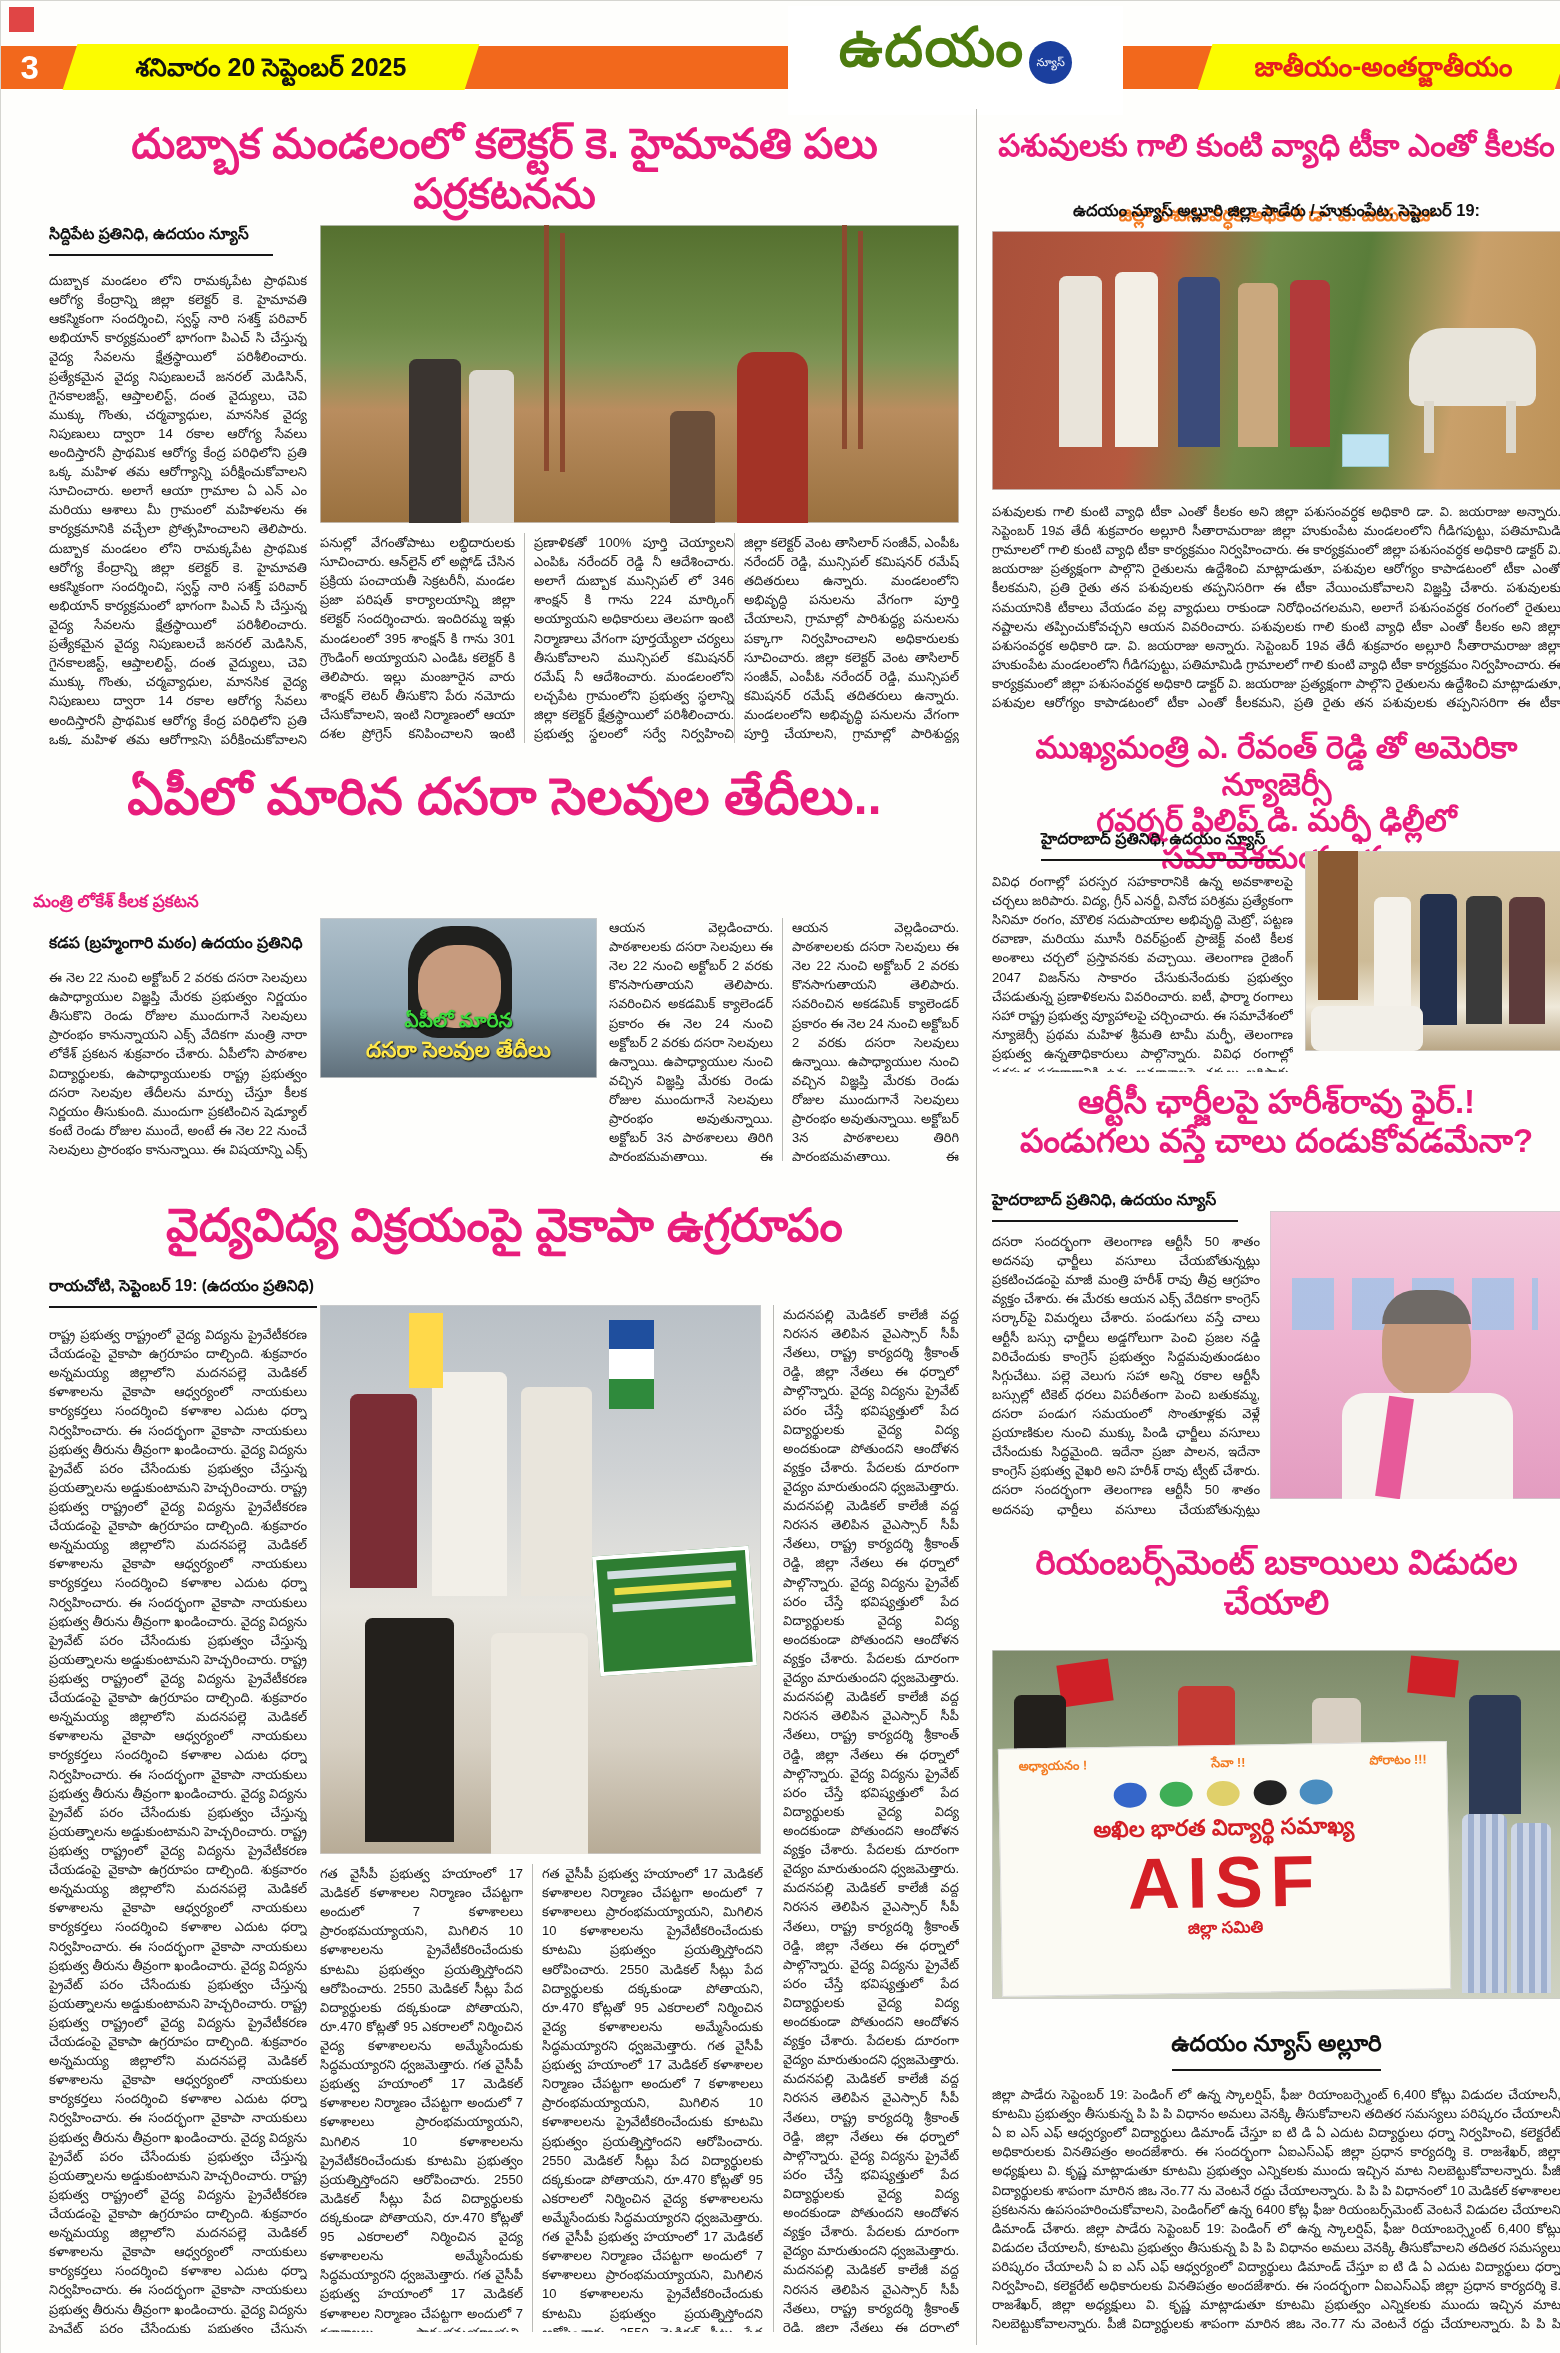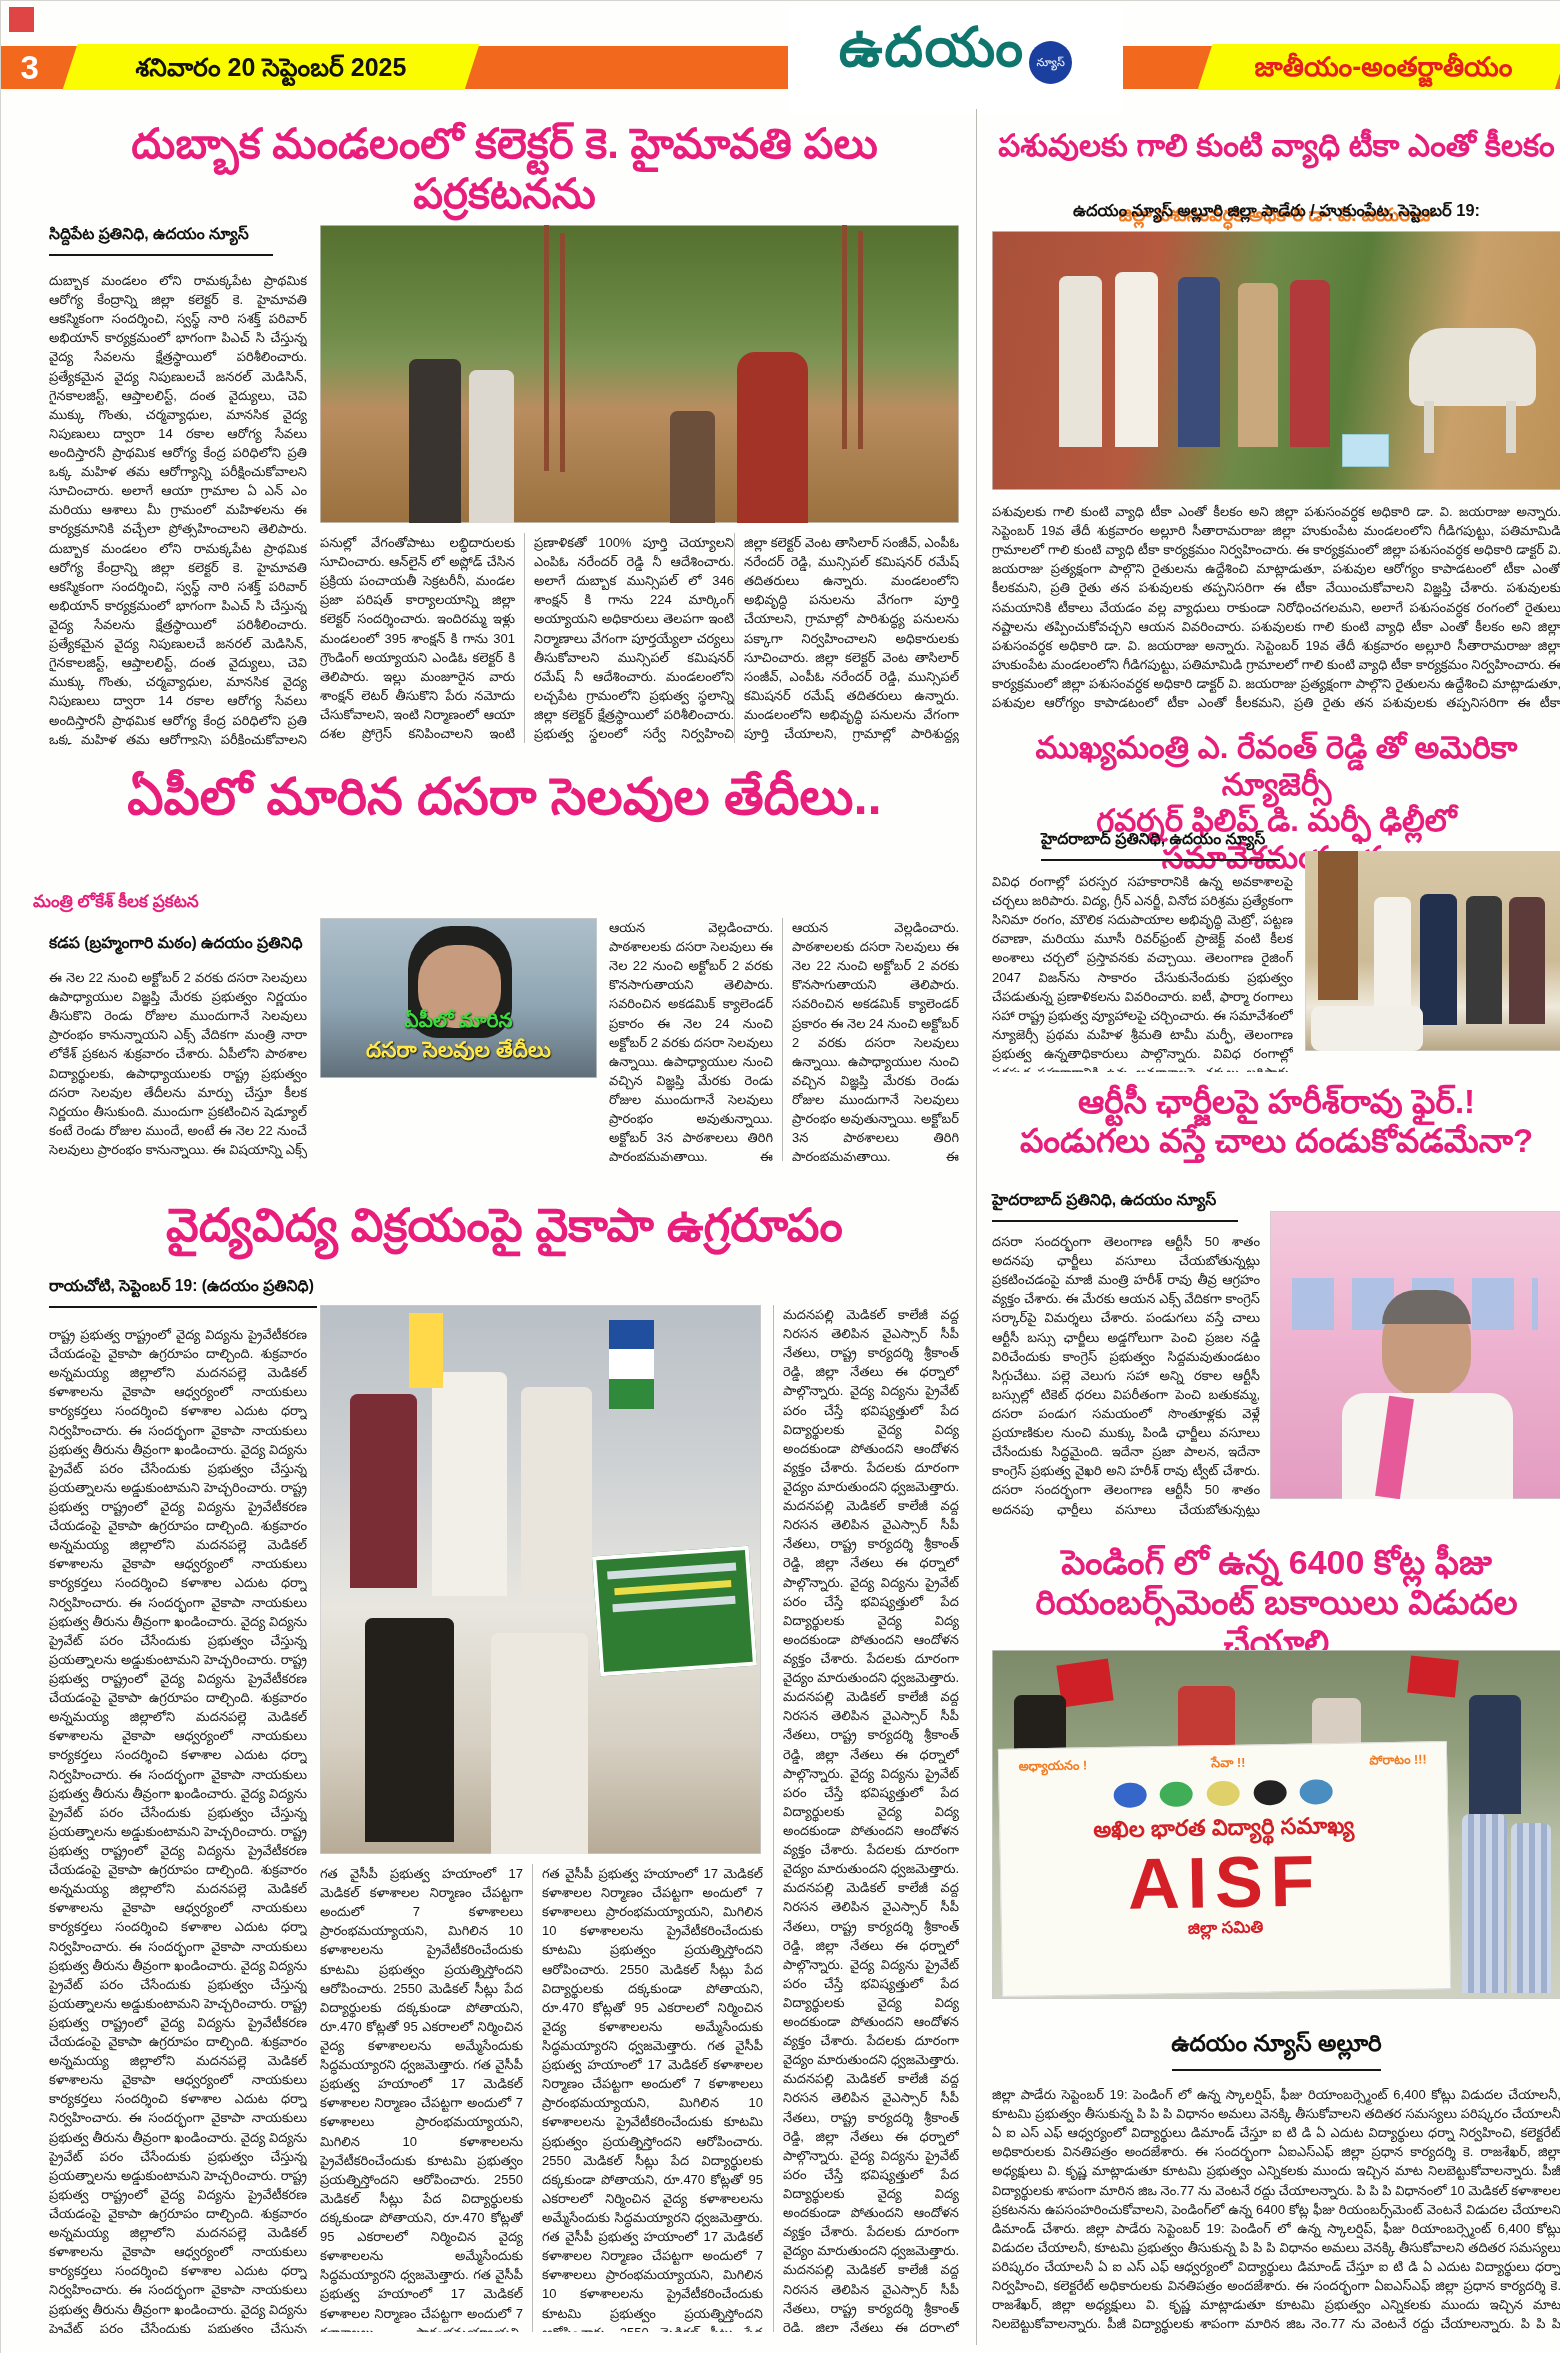--- a/index.html
+++ b/index.html
@@ -8,21 +8,21 @@
         border:0.7px solid #d5d5d0;}
   .abs{position:absolute;}
   
   .band{background:#f2681c;}
   .plate{background:#fcfc00;transform:skewX(-18deg);}
   .plate-inner{transform:skewX(18deg);white-space:nowrap;}
   .pagenum{color:#fff;font-weight:bold;font-size:33px;}
   .dateTxt{color:#111;font-weight:bold;font-size:25px;}
   .sectionTxt{color:#e61e20;font-weight:bold;font-size:27px;}
   .masthead{background:#fff;text-align:center;}
-  .masthead-main{color:#0f766e;font-weight:bold;font-size:55px;line-height:1.05;letter-spacing:1.5px;}
+  .masthead-main{color:#4d7c0f;font-weight:bold;font-size:55px;line-height:1.05;letter-spacing:1.5px;}
   .masthead-badge{display:inline-block;background:#1b3f9e;color:#fff;border-radius:50%;
       font-size:11.2px;width:43px;height:43px;line-height:43px;vertical-align:middle;margin-left:4.5px;}
   
   .headline{color:#e81d7c;font-weight:bold;text-align:center;line-height:1.18;}
   .kicker{color:#e81d7c;font-weight:bold;font-size:17px;}
   .subhead{color:#f37b21;font-weight:bold;font-size:18.6px;text-align:center;}
   .byline{color:#111;font-weight:bold;font-size:15.7px;}
   .byline-rule{height:2.2px;background:#161616;margin-top:6.7px;}
   .bodytext{font-size:13px;line-height:1.47;text-align:justify;color:#141414;overflow:hidden;}
   .vrule{width:0.7px;background:#b9b9b4;}
@@ -191,21 +191,20 @@
   <div class="abs photo" style="left:1269px;top:1210px;width:292px;height:288px;
               background:linear-gradient(180deg,#f3c9dc 0%,#eeb3d0 45%,#e39cc0 100%);">
     <div style="position:absolute;left:22.4px;top:67px;width:246px;height:52px;background:repeating-linear-gradient(90deg,#9fc3e8 0 42px,transparent 42px 60px);opacity:.8;"></div>
     <div style="position:absolute;left:112px;top:89px;width:89px;height:97px;background:#c79b7e;border-radius:39px;"></div>
     <div style="position:absolute;left:112px;top:79px;width:89px;height:34px;background:#6f6a66;border-radius:39px 39px 0 0;"></div>
     <div style="position:absolute;left:72px;top:182px;width:171px;height:106px;background:#f6f4ef;border-radius:22.4px 22.4px 0 0;"></div>
     <div style="position:absolute;left:112px;top:186px;width:25px;height:101px;background:#e75a9a;transform:rotate(8deg);"></div>
   </div>
 
   <div class="abs headline" style="left:991px;top:1541px;width:569px;font-size:34px;">
-    <div>పెండింగ్ లో ఉన్న 6400 కోట్ల ఫీజు</div>
     <div>రియంబర్స్‌మెంట్ బకాయిలు విడుదల చేయాలి</div>
   </div>
 
   <div class="abs photo" style="left:991px;top:1649px;width:569px;height:349px;
               background:linear-gradient(180deg,#7d8a6a 0%,#93a07e 30%,#b9bfa8 55%,#cfd2c2 100%);">
     <div class="flag" style="left:67px;top:12px;width:52px;height:42px;background:#cf2027;transform:rotate(-8deg);"></div>
     <div class="flag" style="left:417px;top:7.5px;width:48px;height:37px;background:#cf2027;transform:rotate(6deg);"></div>
     <div class="sil" style="left:22.4px;top:45px;width:52px;height:119px;background:#23201c;"></div>
     <div class="sil" style="left:186px;top:36px;width:57px;height:127px;background:#c43a34;"></div>
     <div class="sil" style="left:320px;top:48px;width:49px;height:112px;background:#d8cfc2;"></div>

